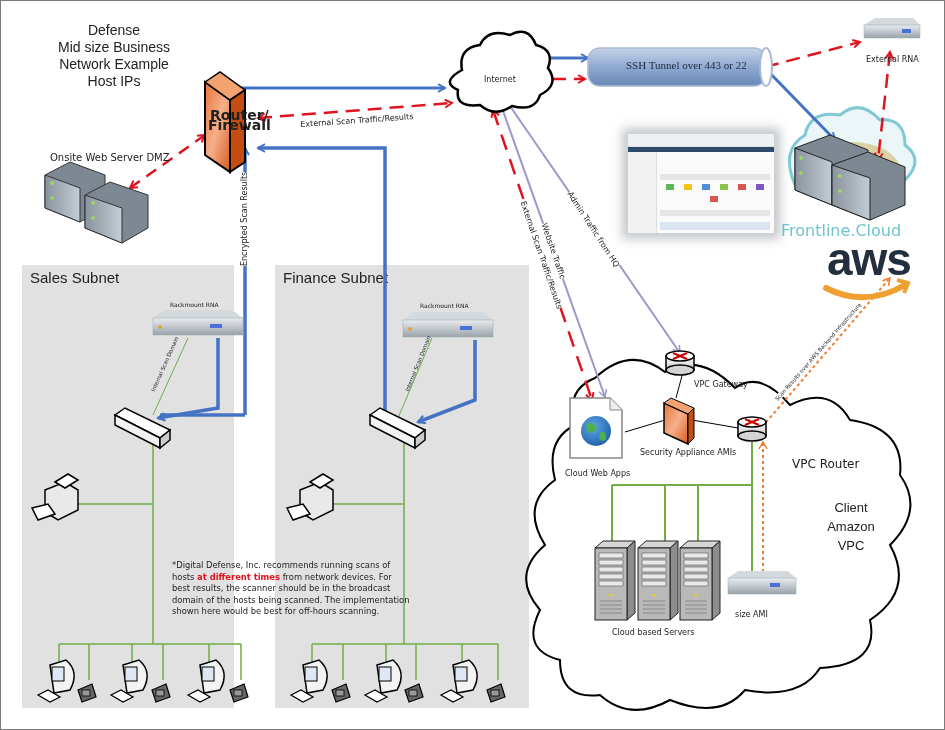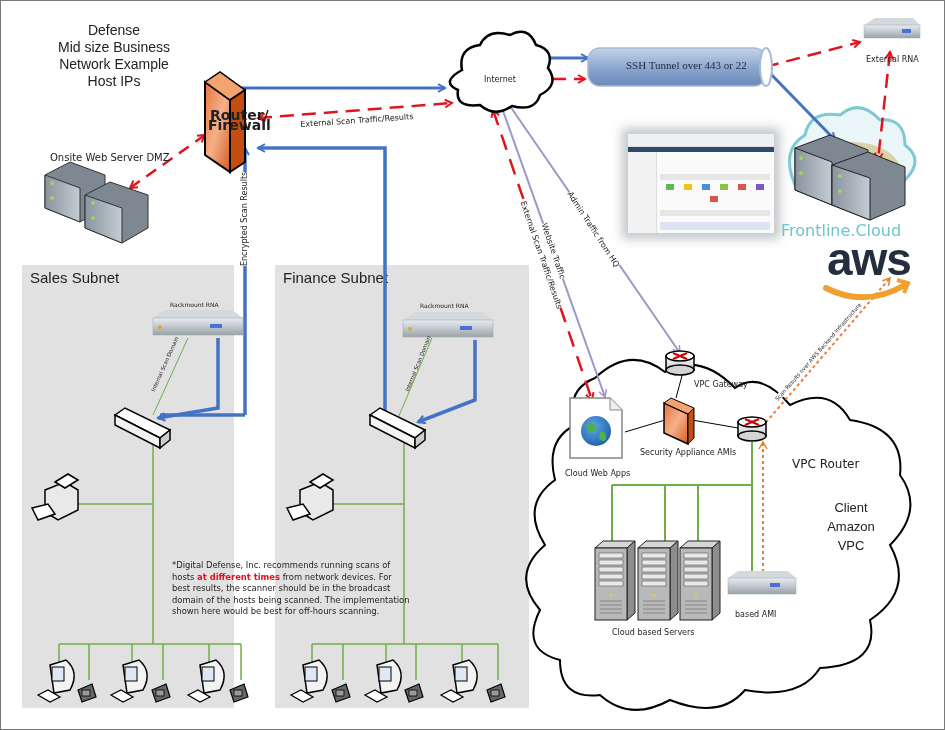--- a/index.html
+++ b/index.html
@@ -393,21 +393,21 @@
 <div class="tunnel-text">SSH Tunnel over 443 or 22</div>
 <div class="lbl" style="left:866px;top:55px;font-size:8px;text-align:center;">External RNA</div>
 <div class="lbl" style="left:50px;top:152px;font-size:10px;">Onsite Web Server DMZ</div>
 <div class="fc-text">Frontline.Cloud</div>
 <div class="aws-text">aws</div>
 <div class="lbl" style="left:694px;top:360px;font-size:8px;margin-top:20px;">VPC Gateway</div>
 <div class="lbl" style="left:792px;top:425px;font-size:12px;margin-top:32px;">VPC Router</div>
 <div class="lbl" style="left:640px;top:448px;font-size:8px;">Security Appliance AMIs</div>
 <div class="lbl" style="left:565px;top:469px;font-size:8px;">Cloud Web Apps</div>
 <div class="lbl" style="left:612px;top:628px;font-size:8px;">Cloud based Servers</div>
-<div class="lbl" style="left:735px;top:610px;font-size:8px;">based AMI</div>
+<div class="lbl" style="left:735px;top:610px;font-size:8px;">size AMI</div>
 <div class="vpc-text">
   <div>Client</div>
   <div>Amazon</div>
   <div>VPC</div>
 </div>
 
 <div class="lbl" style="left:170px;top:301px;font-size:6px;">Rackmount RNA</div>
 <div class="lbl" style="left:420px;top:302px;font-size:6px;">Rackmount RNA</div>
 
 <div class="rot" style="left:300px;top:120px;font-size:8px;transform:rotate(-4deg);background:#fff;">External Scan Traffic/Results</div>

